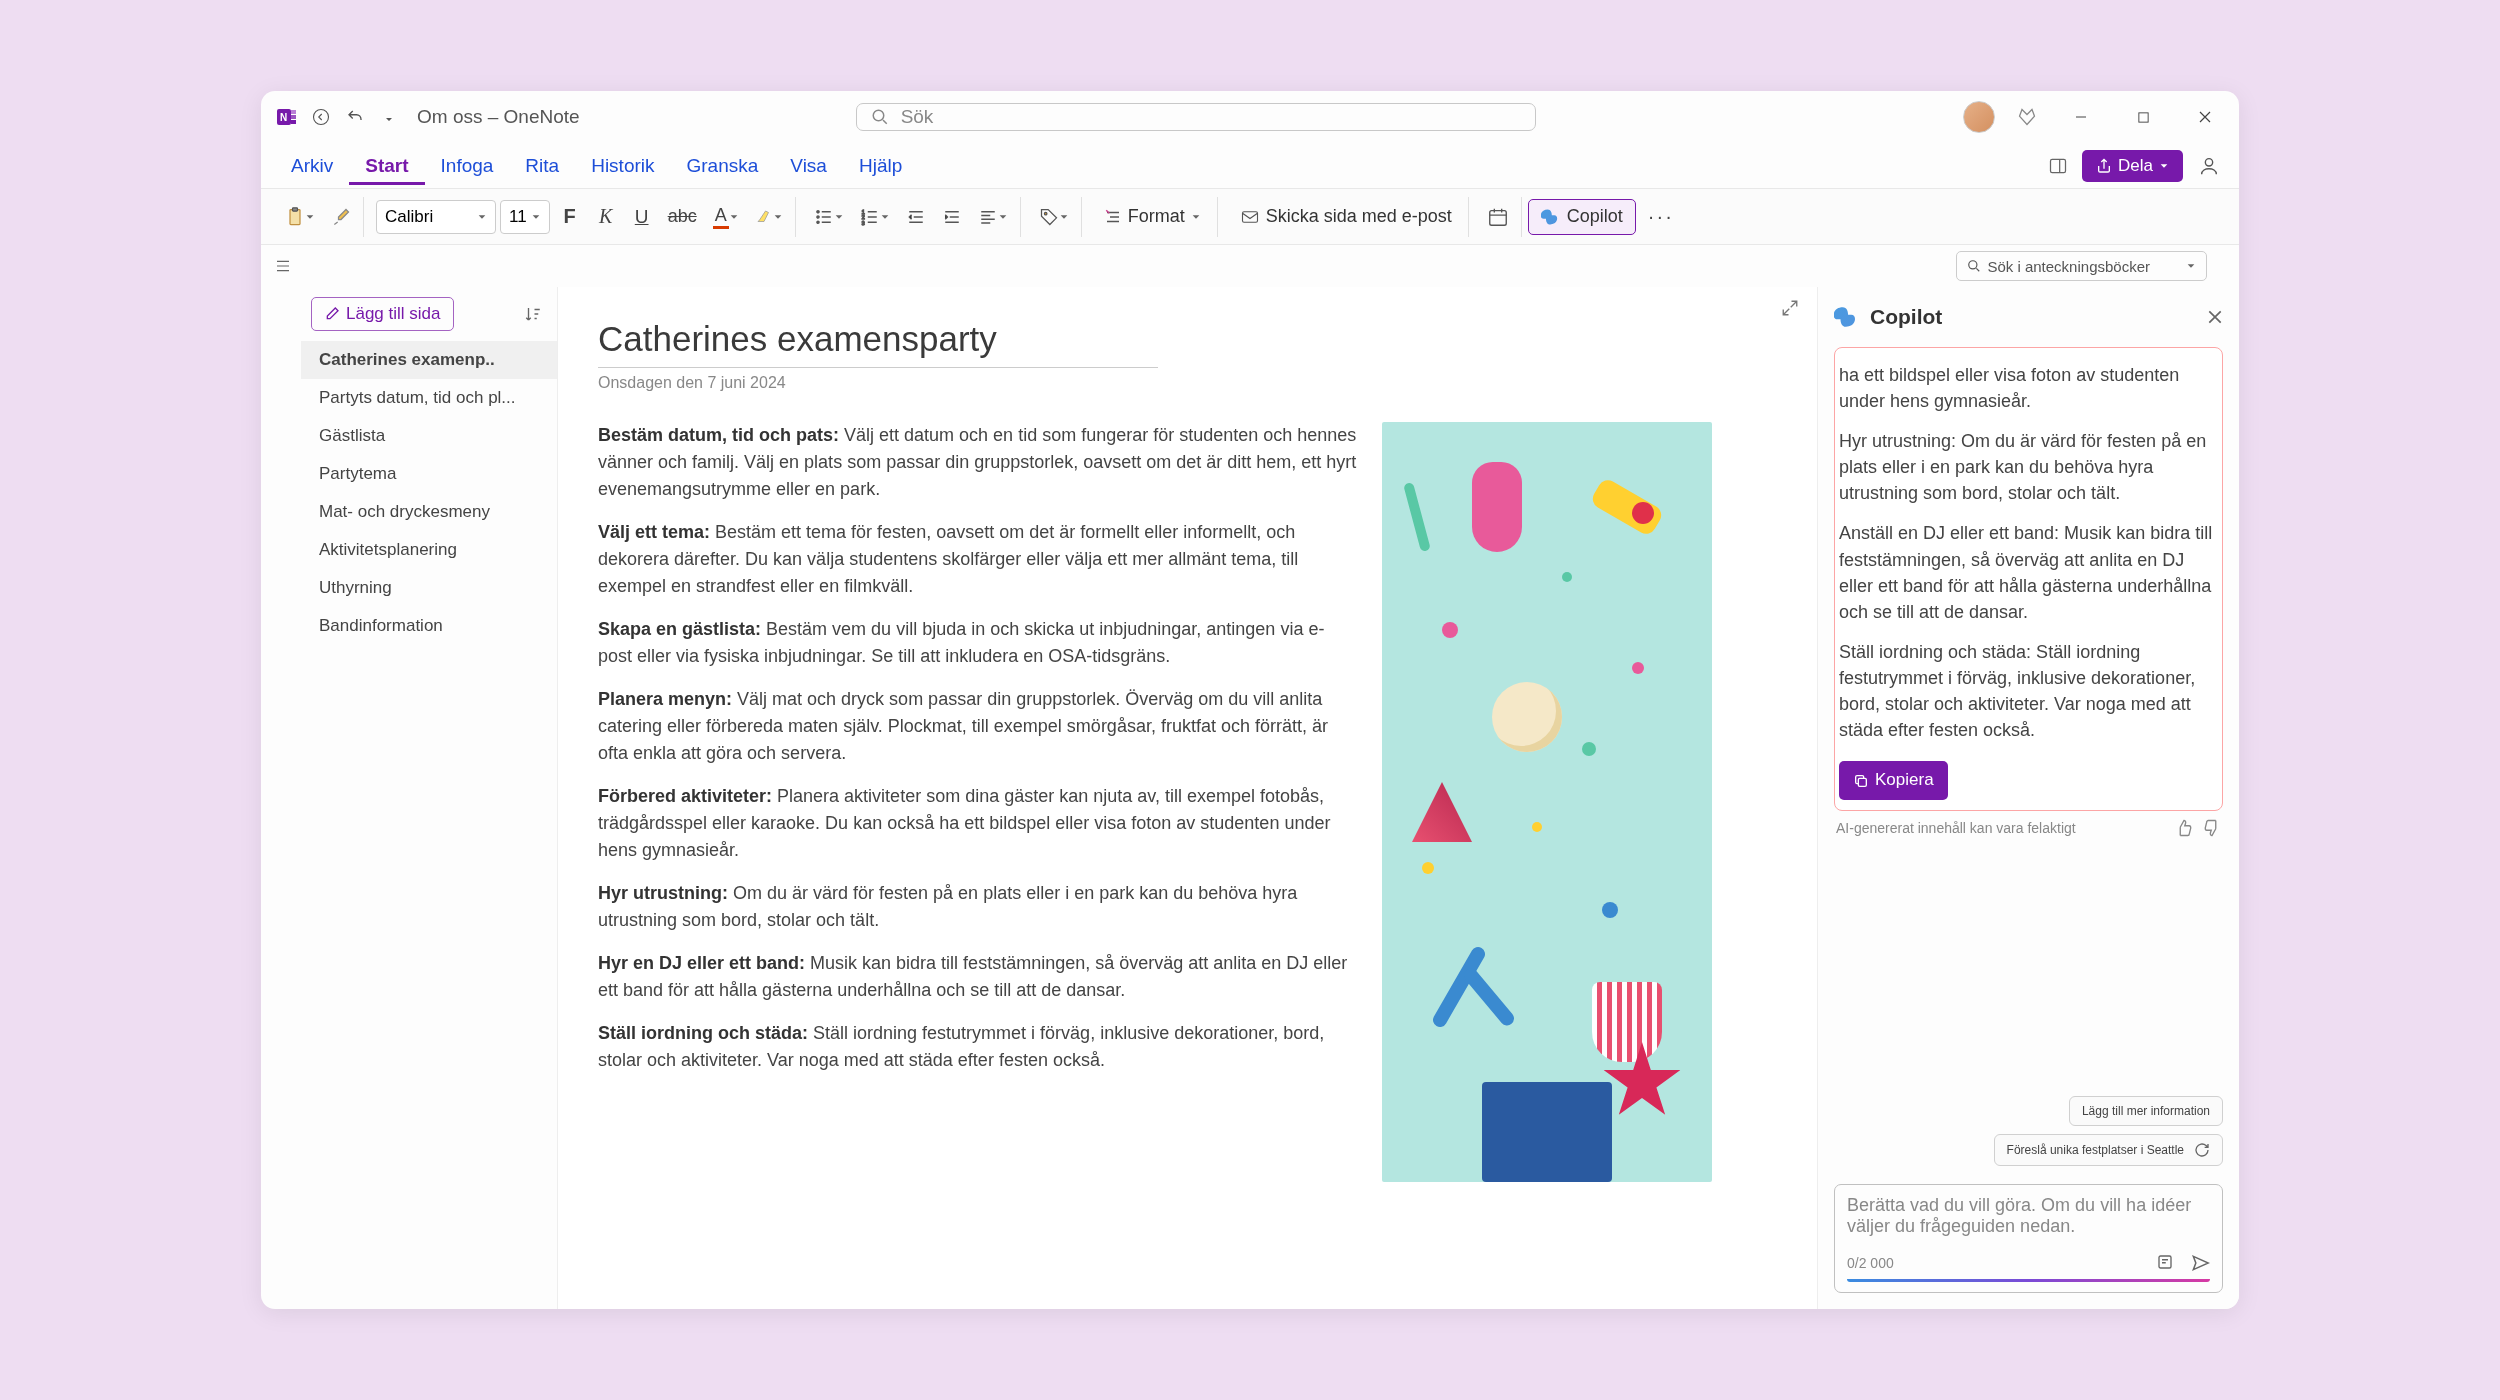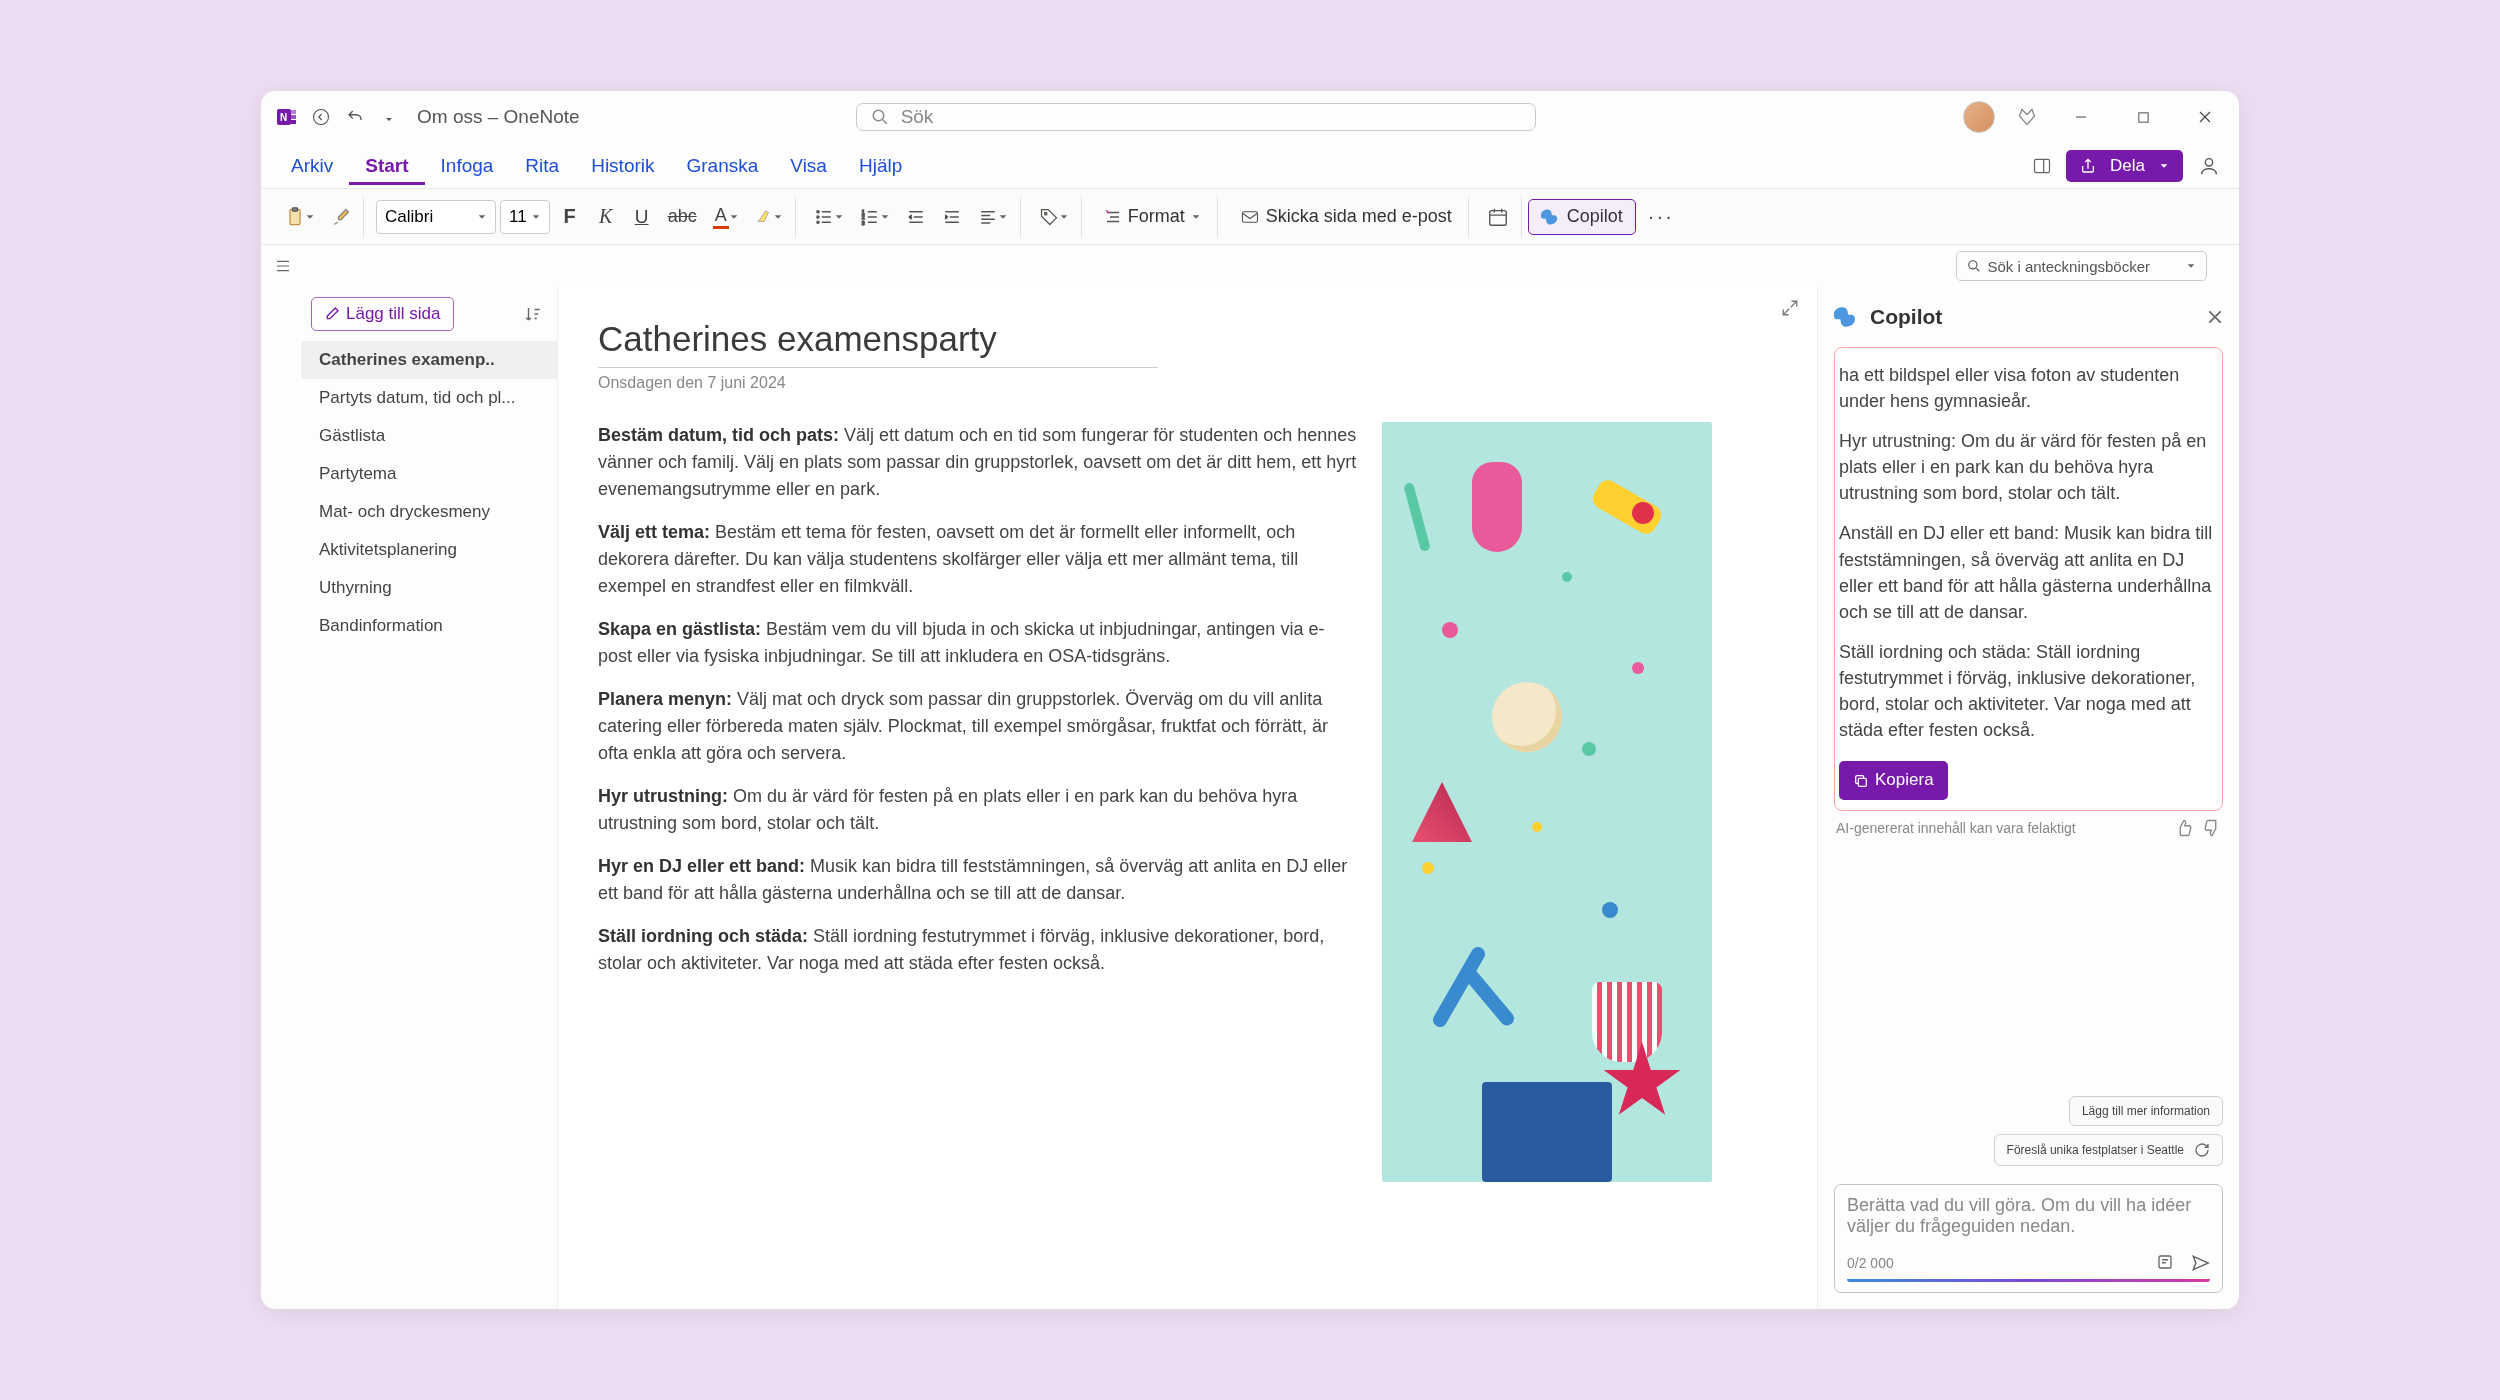--- a/index.html
+++ b/index.html
@@ -37,21 +37,21 @@
 .search-box { flex: 0 0 680px; height: 28px; margin-left: 270px; border: 1px solid #c8c8c8; border-radius: 7px; display: flex; align-items: center; padding: 0 14px; color: #888; font-size: 19px; }
 .search-icon { margin-right: 12px; }
 .title-right { margin-left: auto; display: flex; align-items: center; gap: 18px; }
 .avatar { width: 32px; height: 32px; border-radius: 50%; background: linear-gradient(135deg,#e6b088,#d49060); border: 1px solid #ccc; }
 .win-ctrl { width: 44px; height: 40px; display: flex; align-items: center; justify-content: center; color: #444; cursor: pointer; }
 
 .menu-bar { height: 46px; display: flex; align-items: center; padding: 0 14px; gap: 0; border-bottom: 1px solid #e8e8e8; }
 .menu-item { padding: 8px 16px; font-size: 19px; color: #1d4ed8; cursor: pointer; }
 .menu-item.active { color: #7719aa; font-weight: 600; border-bottom: 3px solid #7719aa; padding-bottom: 5px; }
 .menu-right { margin-left: auto; display: flex; align-items: center; gap: 10px; }
-.dela-btn { background: #7719aa; color: #fff; padding: 6px 14px; border-radius: 5px; font-size: 17px; display: flex; align-items: center; gap: 14px; cursor: pointer; }
+.dela-btn { background: #7719aa; color: #fff; padding: 6px 14px; border-radius: 5px; font-size: 17px; display: flex; align-items: center; gap: 6px; cursor: pointer; }
 .collab-icon { width: 32px; height: 32px; display: flex; align-items: center; justify-content: center; color: #555; }
 
 .ribbon { height: 56px; display: flex; align-items: center; padding: 0 12px; gap: 6px; border-bottom: 1px solid #e8e8e8; background: #fbfbfb; }
 .ribbon-group { display: flex; align-items: center; gap: 4px; padding: 0 6px; border-right: 1px solid #e0e0e0; height: 40px; }
 .ribbon-group:last-child { border-right: none; }
 .rbtn { height: 36px; padding: 0 6px; display: flex; align-items: center; justify-content: center; color: #444; cursor: pointer; border-radius: 4px; min-width: 32px; }
 .font-select { height: 34px; border: 1px solid #ccc; border-radius: 4px; padding: 0 8px; font-size: 17px; display: flex; align-items: center; gap: 6px; background: #fff; min-width: 120px; }
 .size-select { height: 34px; border: 1px solid #ccc; border-radius: 4px; padding: 0 8px; font-size: 17px; display: flex; align-items: center; gap: 4px; background: #fff; min-width: 46px; }
 .rbtn-labeled { height: 36px; padding: 0 10px; display: flex; align-items: center; gap: 6px; font-size: 18px; color: #333; cursor: pointer; border-radius: 4px; }
 .copilot-btn { height: 36px; padding: 0 12px; display: flex; align-items: center; gap: 6px; font-size: 18px; color: #333; cursor: pointer; border-radius: 5px; border: 1px solid #7719aa; background: #f6edfa; }
@@ -414,20 +414,21 @@
       <div class="note-title-wrap">
           <div class="note-title">Catherines examensparty</div>
         </div>
       <div class="note-date">Onsdagen den 7 juni 2024</div>
       <div class="note-body">
         <div class="note-text" id="note-text">
             <div class="note-p"><b>Bestäm datum, tid och pats:</b> Välj ett datum och en tid som fungerar för studenten och hennes vänner och familj. Välj en plats som passar din gruppstorlek, oavsett om det är ditt hem, ett hyrt evenemangsutrymme eller en park.</div>
             <div class="note-p"><b>Välj ett tema:</b> Bestäm ett tema för festen, oavsett om det är formellt eller informellt, och dekorera därefter. Du kan välja studentens skolfärger eller välja ett mer allmänt tema, till exempel en strandfest eller en filmkväll.</div>
             <div class="note-p"><b>Skapa en gästlista:</b> Bestäm vem du vill bjuda in och skicka ut inbjudningar, antingen via e-post eller via fysiska inbjudningar. Se till att inkludera en OSA-tidsgräns.</div>
             <div class="note-p"><b>Planera menyn:</b> Välj mat och dryck som passar din gruppstorlek. Överväg om du vill anlita catering eller förbereda maten själv. Plockmat, till exempel smörgåsar, fruktfat och förrätt, är ofta enkla att göra och servera.</div>
+            <div class="note-p"><b>Förbered aktiviteter:</b> Planera aktiviteter som dina gäster kan njuta av, till exempel fotobås, trädgårdsspel eller karaoke. Du kan också ha ett bildspel eller visa foton av studenten under hens gymnasieår.</div>
             <div class="note-p"><b>Hyr utrustning:</b> Om du är värd för festen på en plats eller i en park kan du behöva hyra utrustning som bord, stolar och tält.</div>
             <div class="note-p"><b>Hyr en DJ eller ett band:</b> Musik kan bidra till feststämningen, så överväg att anlita en DJ eller ett band för att hålla gästerna underhållna och se till att de dansar.</div>
             <div class="note-p"><b>Ställ iordning och städa:</b> Ställ iordning festutrymmet i förväg, inklusive dekorationer, bord, stolar och aktiviteter. Var noga med att städa efter festen också.</div>
           </div>
         <div class="note-img">
 
           <div style="position:absolute;top:40px;left:90px;width:50px;height:90px;background:#e85a9a;border-radius:25px 25px 30px 30px"></div>
           <div style="position:absolute;top:70px;right:30px;width:90px;height:90px">
               <div style="width:70px;height:30px;background:#ffd030;transform:rotate(30deg);border-radius:10px"></div>
               <div style="width:22px;height:22px;background:#e0304a;border-radius:50%;position:absolute;top:10px;left:40px"></div>

